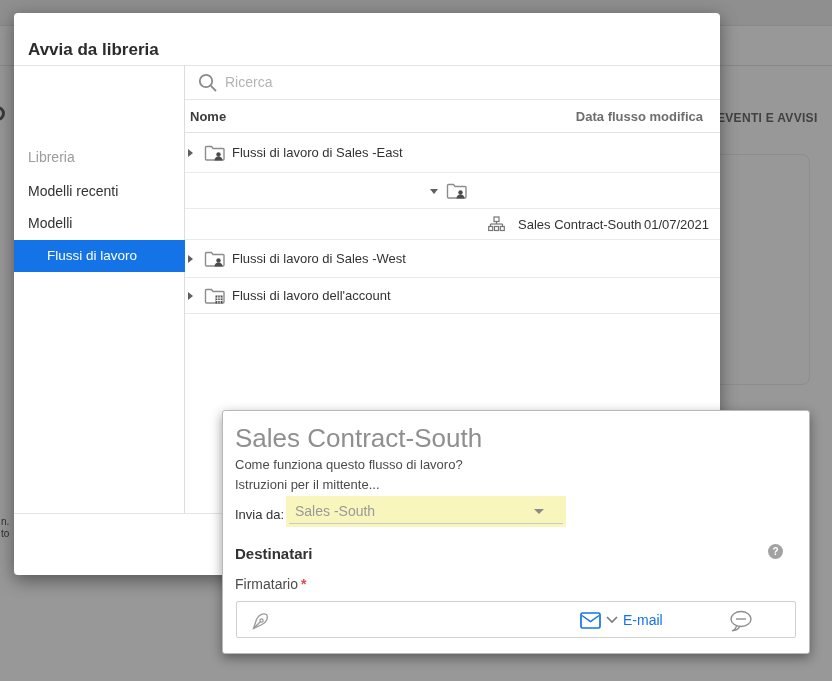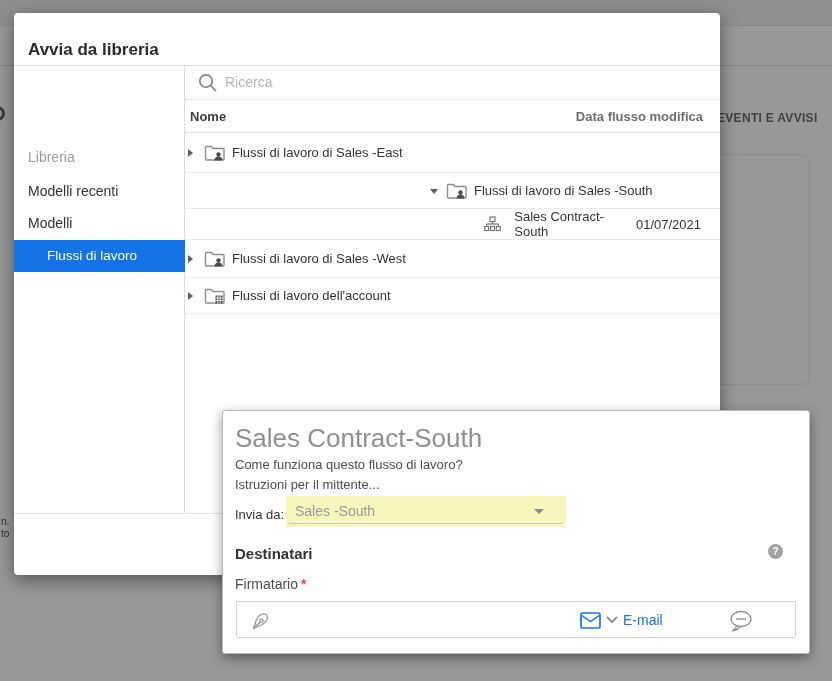--- a/index.html
+++ b/index.html
@@ -56,21 +56,21 @@
   .trow > * { position:relative; z-index:1; }
   .expander { width:9px; height:10px; margin-left:3px; display:inline-block; }
   .expander.collapsed i { display:block; margin-top:1px; width:0; height:0;
     border-top:4px solid transparent; border-bottom:4px solid transparent; border-left:5px solid #5f5f5f; }
   .expander.expanded i { display:block; margin-top:3px; width:0; height:0;
     border-left:4px solid transparent; border-right:4px solid transparent; border-top:5px solid #5f5f5f; }
   .row-icon { margin-left:7px; display:inline-flex; }
   .row-label { margin-left:6px; font-size:13px; color:#323232; white-space:nowrap; }
   .child-icon { margin-left:61px; display:inline-flex; }
   .child-label { margin-left:13px; font-size:13px; color:#323232; }
-  .row-date { margin-left:auto; padding-right:19px; font-size:13px; color:#323232; }
+  .row-date { margin-left:auto; padding-right:11px; font-size:13px; color:#323232; }
 
   
   .dlg2 { position:absolute; left:222px; top:410px; width:588px; height:244px;
     background:#fff; border:1px solid #b8b8b8; border-radius:3px; box-shadow:0 4px 12px rgba(0,0,0,.4); }
   .dlg2-title { position:absolute; left:12px; top:12px; font-size:26px; font-weight:300; color:#8f8f8f; }
   .dlg2-desc1 { position:absolute; left:12px; top:46px; font-size:13px; color:#4b4b4b; }
   .dlg2-desc2 { position:absolute; left:12px; top:66px; font-size:13px; color:#4b4b4b; }
   .sendfrom-label { position:absolute; left:12px; top:96px; font-size:13px; color:#333; }
   .sendfrom-dd { position:absolute; left:63px; top:85px; width:280px; height:31px;
     background:#F8F6BC; cursor:pointer; }
@@ -157,21 +157,20 @@
         <span class="expander expanded">
             <i></i>
           </span>
         <span class="row-icon">
           <svg width="22" height="18" viewBox="0 0 22 18">
             <path d="M1.5 4.5 V15 a1 1 0 0 0 1 1 H19 a1 1 0 0 0 1-1 V5.5 a1 1 0 0 0-1-1 H9 L7.5 2.5 H2.5 a1 1 0 0 0-1 1 Z" fill="none" stroke="#8c8c8c" stroke-width="1.4"></path>
             <circle cx="14.5" cy="10.5" r="2.2" fill="#4c4c4c"></circle>
             <path d="M10.5 16.5 c0-2.6 1.8-4 4-4 s4 1.4 4 4 Z" fill="#4c4c4c"></path>
           </svg>
         </span>
-        <span class="row-label">Flussi di lavoro di Sales -South</span>
       </div>
 
       <div class="trow h31">
         <span class="hl-band"></span>
         <span class="child-icon">
           <svg width="17" height="16" viewBox="0 0 17 16">
             <g fill="none" stroke="#757575" stroke-width="1.2">
               <rect x="6" y="1" width="5" height="4.5"></rect>
               <line x1="8.5" y1="5.5" x2="8.5" y2="8"></line>
               <line x1="2.5" y1="8" x2="14.5" y2="8"></line>

